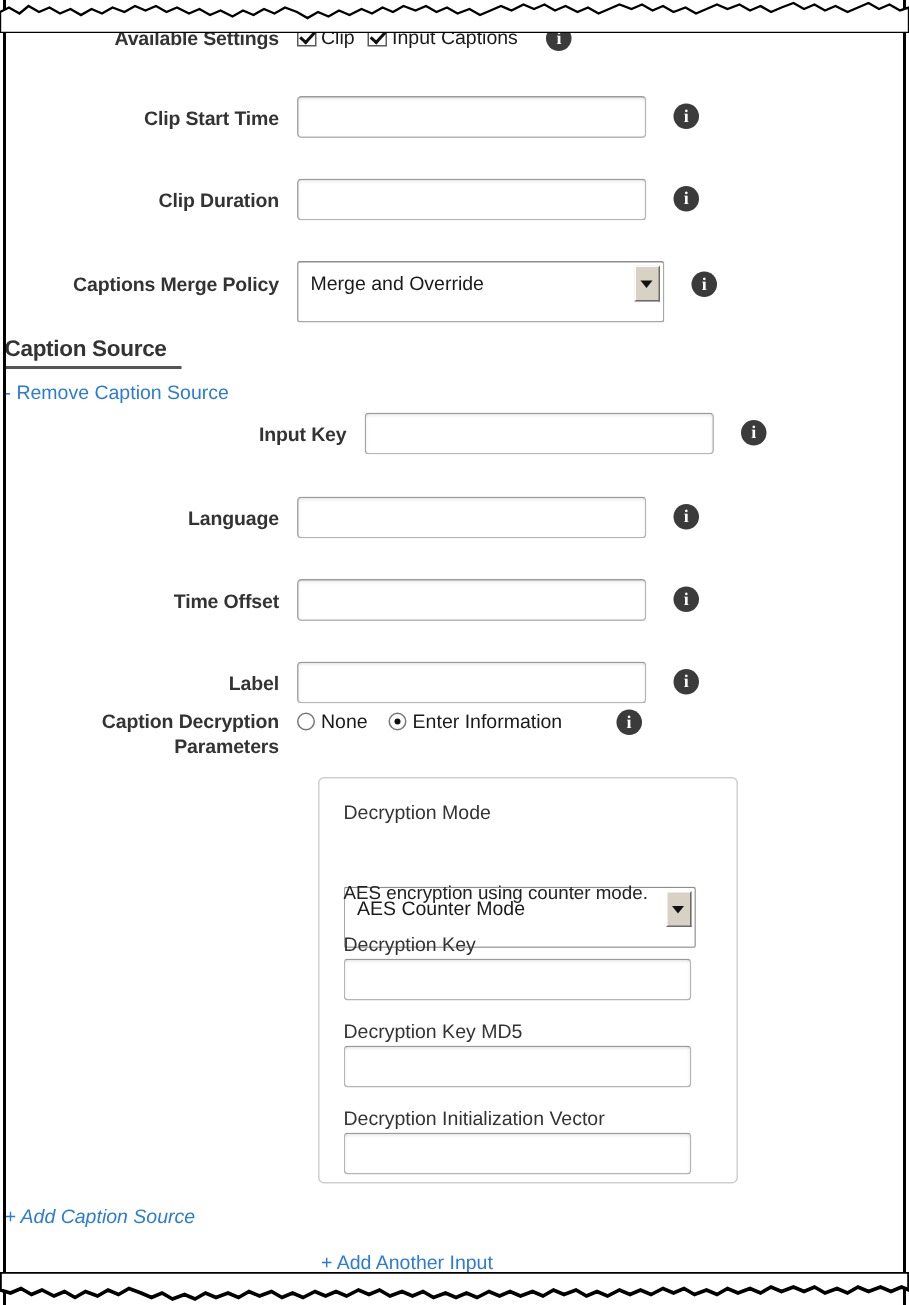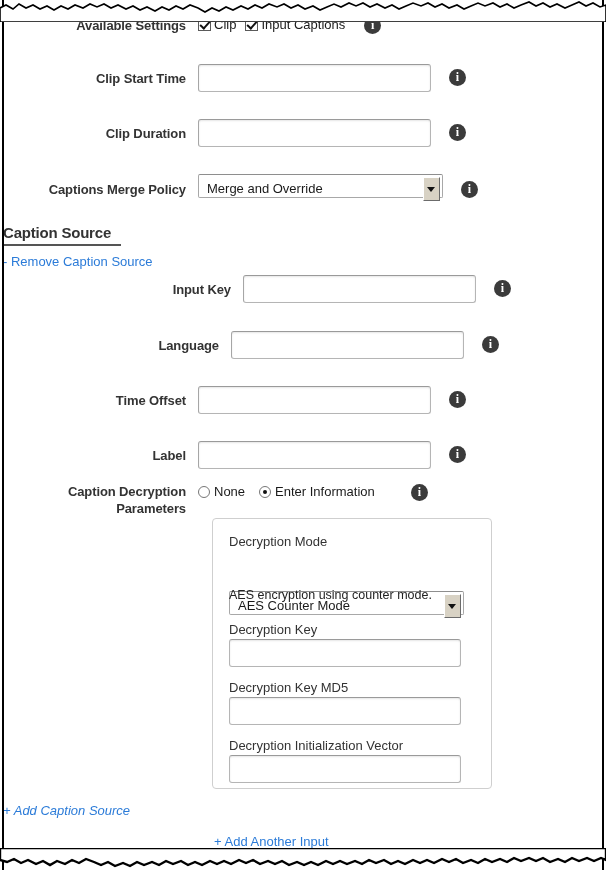--- a/index.html
+++ b/index.html
@@ -175,21 +175,21 @@
     height: 4px;
     border-radius: 50%;
     background: #111;
   }
   .rad-label { margin-right: 14px; }
 
   
   .sel-wrap {
     position: relative;
     display: inline-block;
-    height: 24px;
+    height: 41px;
     box-sizing: border-box;
     border: 1px solid #a8a8a8;
     border-top-color: #8e8e8e;
     background: #ffffff;
     border-radius: 2px;
   }
   .sel-wrap.w-merge { width: 245px; }
   .sel-wrap.w-mode  { width: 235px; }
   .sel-text {
     position: absolute;
@@ -353,21 +353,21 @@
 
     <div class="row" style="top:275px;padding-left:45px;">
       <div class="label" style="padding-top:6px;">Input Key</div>
       <div class="control">
         <input class="tbox" type="text" value="" style="">
         <span class="info info-pad">i</span>
       </div>
     </div>
 
     <div class="row" style="top:331px;">
-      <div class="label" style="padding-top:6px;margin-left:33px;">Language</div>
+      <div class="label" style="padding-top:6px;">Language</div>
       <div class="control">
         <input class="tbox" type="text" value="" style="">
         <span class="info info-pad">i</span>
       </div>
     </div>
 
     <div class="row" style="top:386px;">
       <div class="label" style="padding-top:6px;">Time Offset</div>
       <div class="control">
         <input class="tbox" type="text" value="" style="">
@@ -376,21 +376,21 @@
     </div>
 
     <div class="row" style="top:441px;">
       <div class="label" style="padding-top:6px;">Label</div>
       <div class="control">
         <input class="tbox" type="text" value="" style="">
         <span class="info info-pad">i</span>
       </div>
     </div>
 
-    <div class="row" style="top:483px;justify-content:space-between;">
+    <div class="row" style="top:472px;justify-content:space-between;">
       <div class="label">
         <span>Caption Decryption</span><br>
         <span>Parameters</span>
       </div>
       <div class="control">
         <div class="rad-wrap" style="padding-top:1px;">
           <span class="rbox"></span>
           <span class="rad-label">None</span>
           <span class="rbox sel"></span>
           <span class="rad-label">Enter Information</span>

